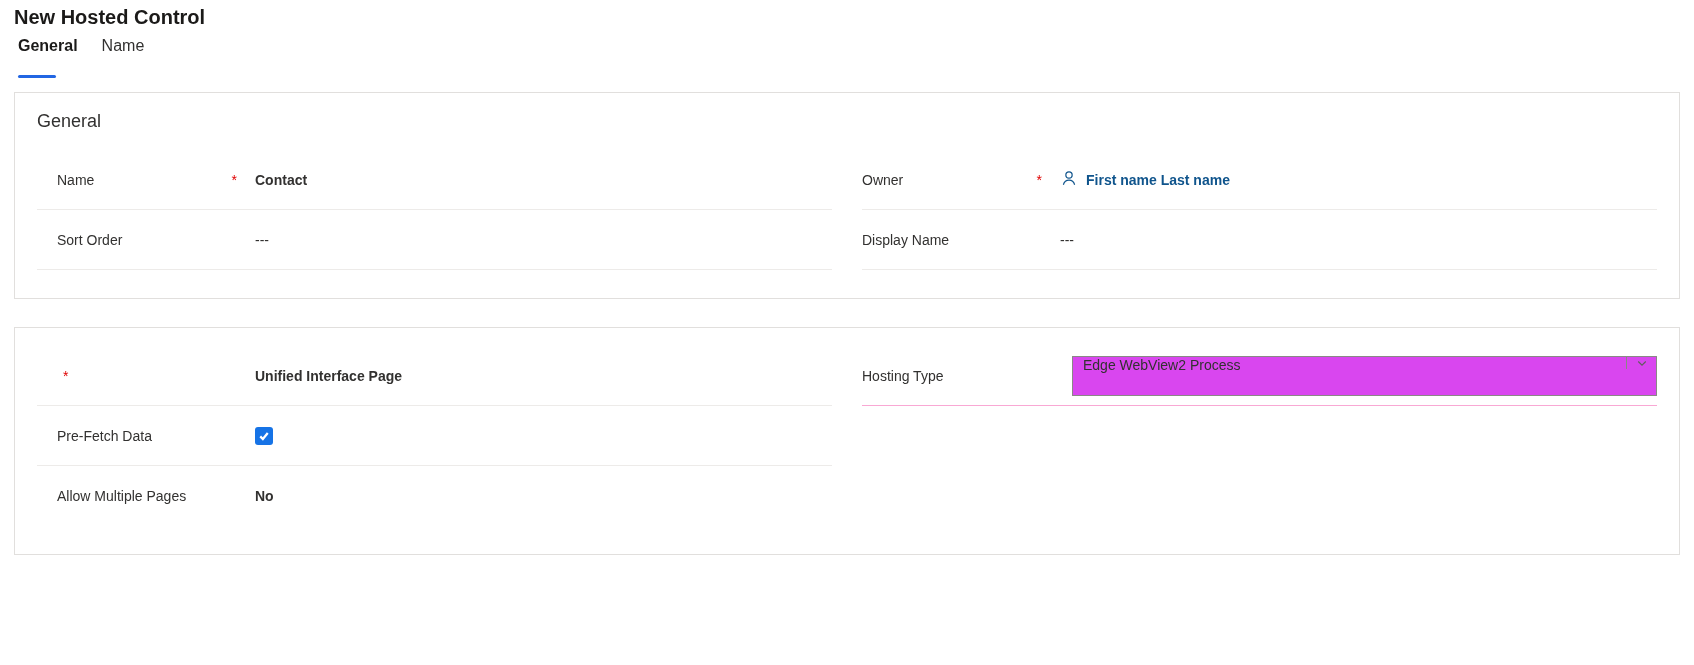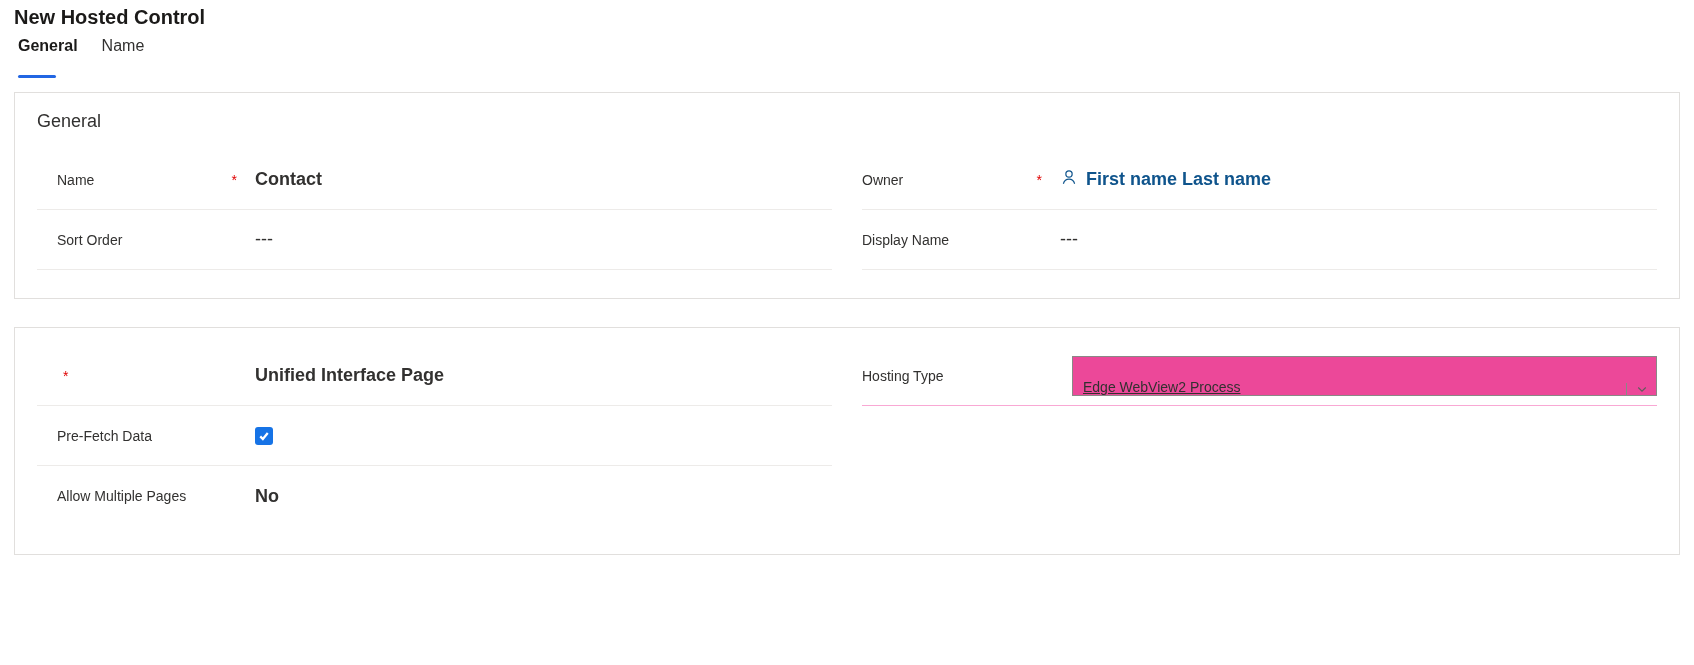--- a/index.html
+++ b/index.html
@@ -86,21 +86,21 @@
       font-size: 14px;
       padding-right: 18px;
       padding-left: 6px;
     }
     .field-spacer {
       width: 24px;
       flex-shrink: 0;
     }
     .field-value {
       flex: 1;
-      font-size: 18px;
+      font-size: 14px;
       color: #323130;
       display: flex;
       align-items: center;
       min-height: 40px;
       padding: 2px 0;
     }
     .field-value.bold {
       font-weight: 600;
     }
     .owner-link {
@@ -126,25 +126,24 @@
     .checkbox-box svg {
       width: 12px;
       height: 12px;
       fill: none;
       stroke: #fff;
       stroke-width: 3;
     }
     .select-box {
       flex: 1;
       display: flex;
-      align-items: flex-end;
+      align-items: flex-start;
       border: 1px solid #8a8886;
       height: 40px;
-      background: #ec4899;
-      text-decoration: underline;
+      background: #d946ef;
     }
     .select-text {
       flex: 1;
       display: flex;
       align-items: center;
       padding: 0 10px;
       font-size: 14px;
       color: #323130;
     }
     .select-caret {

